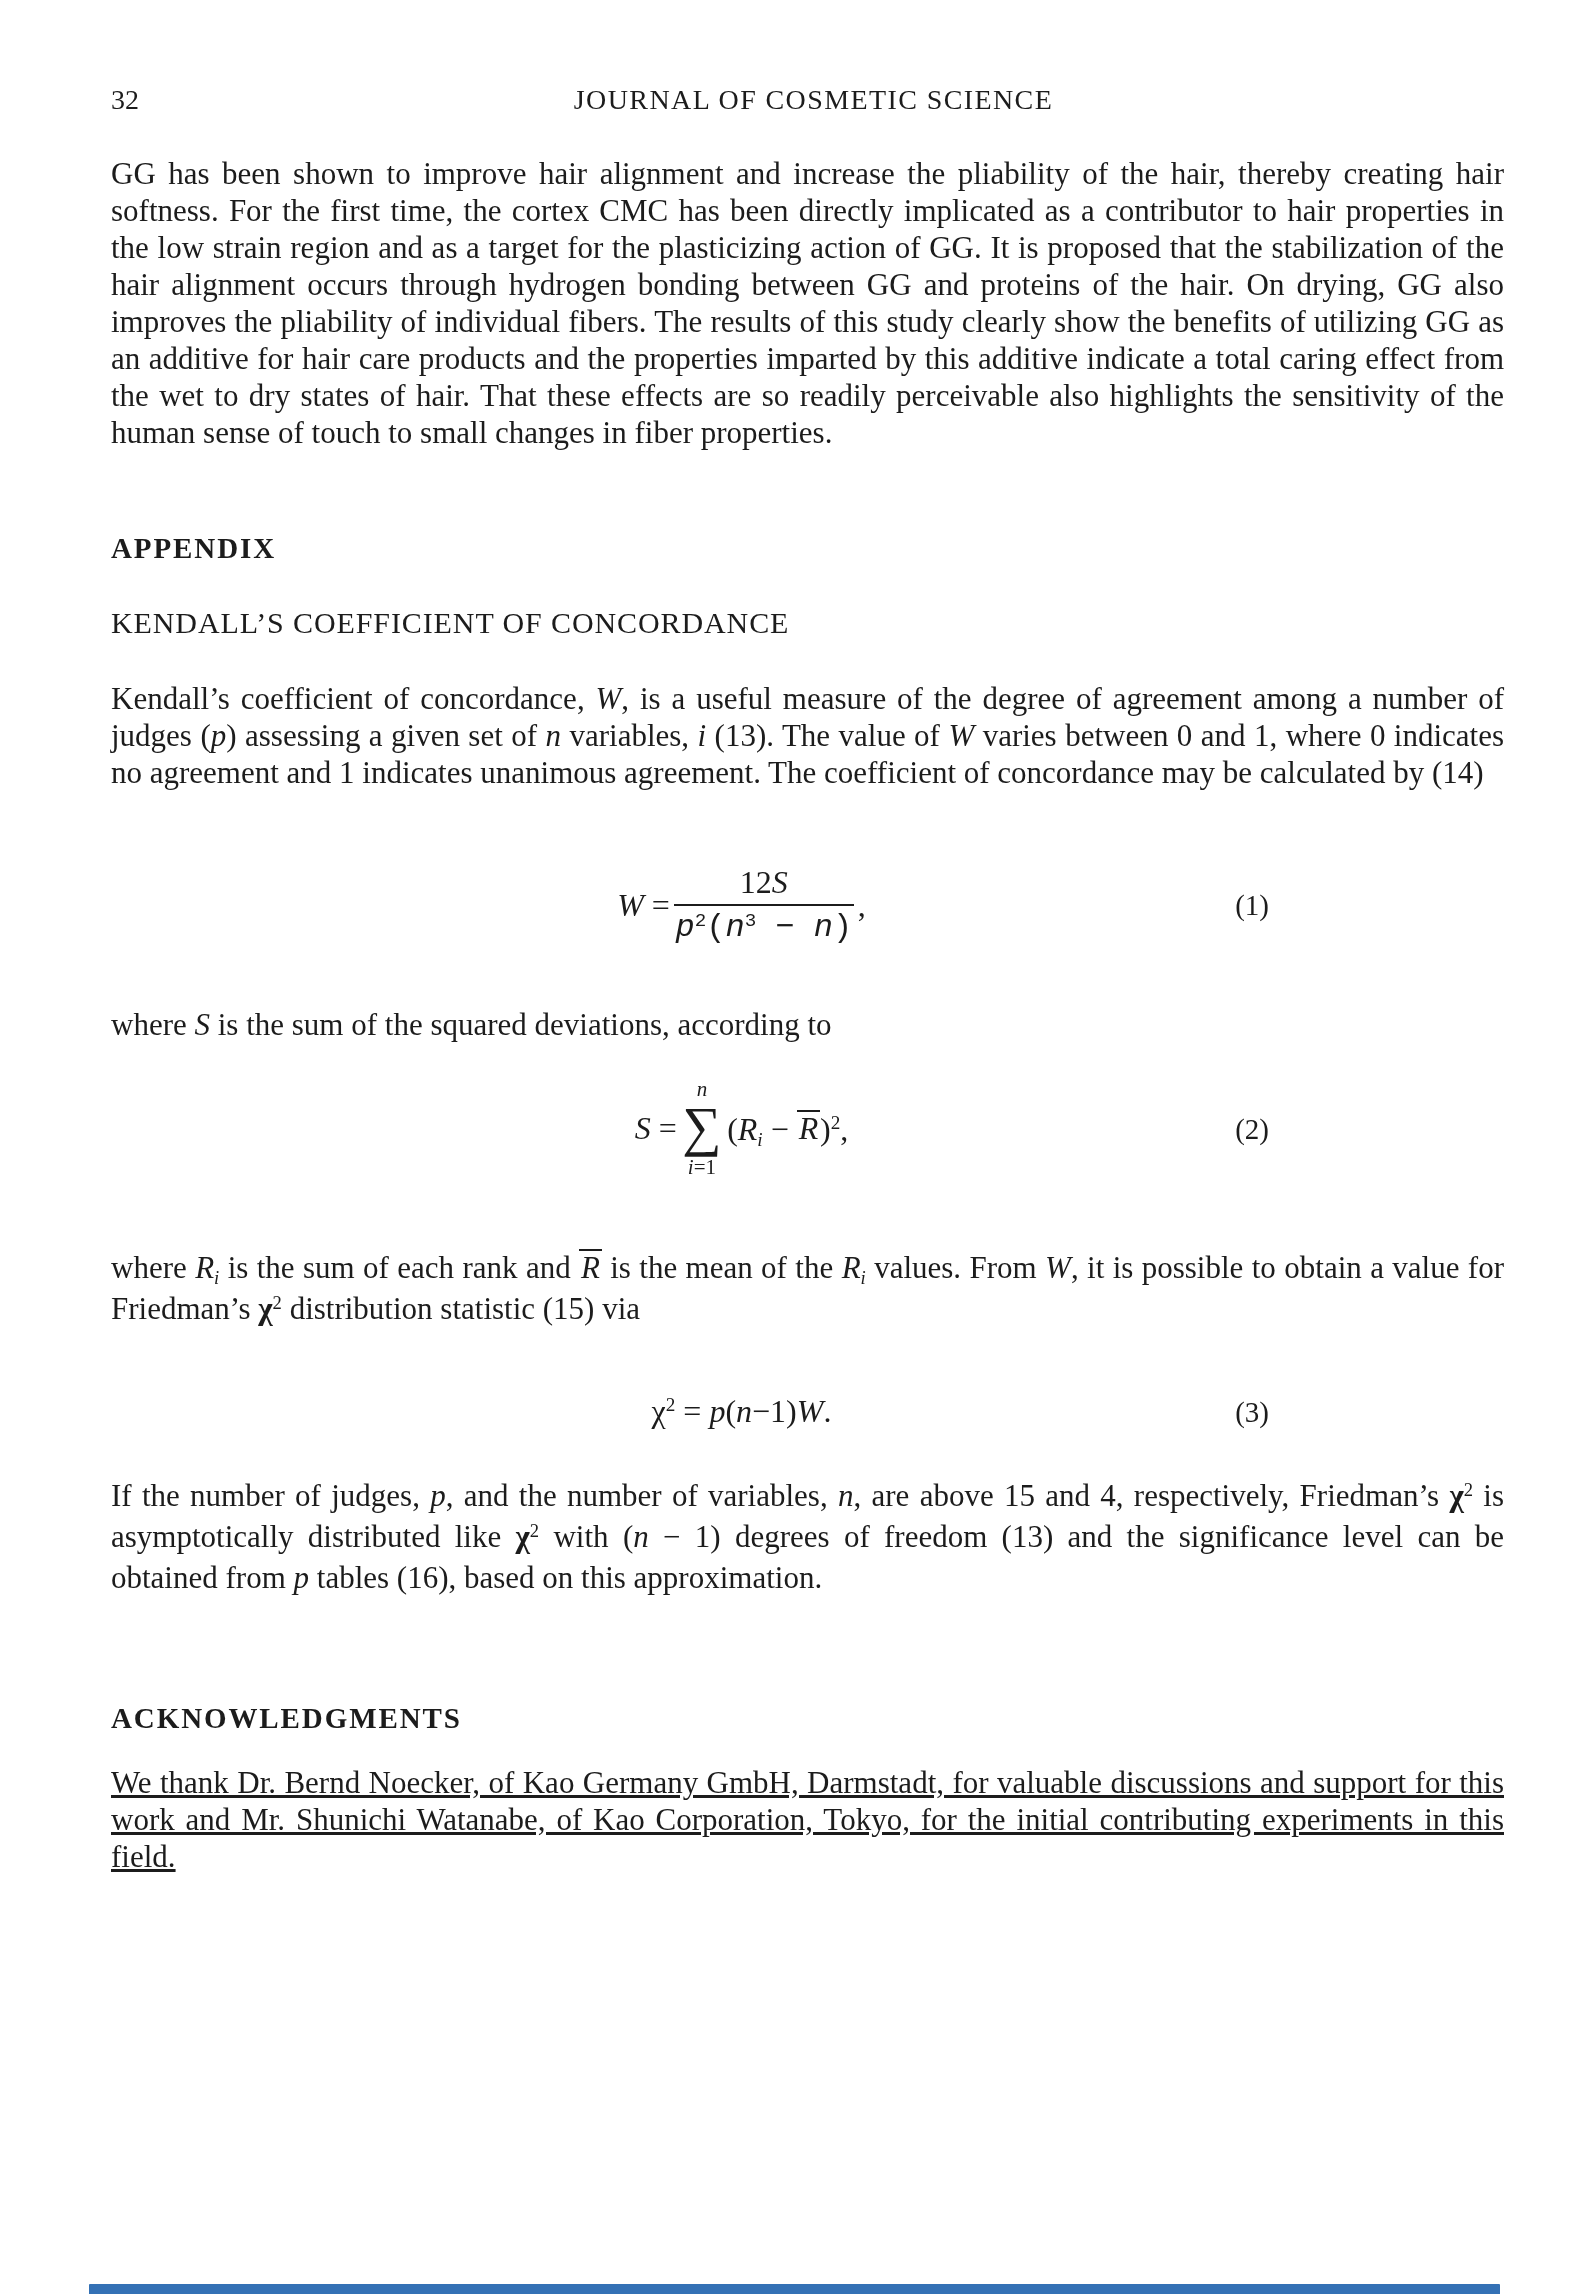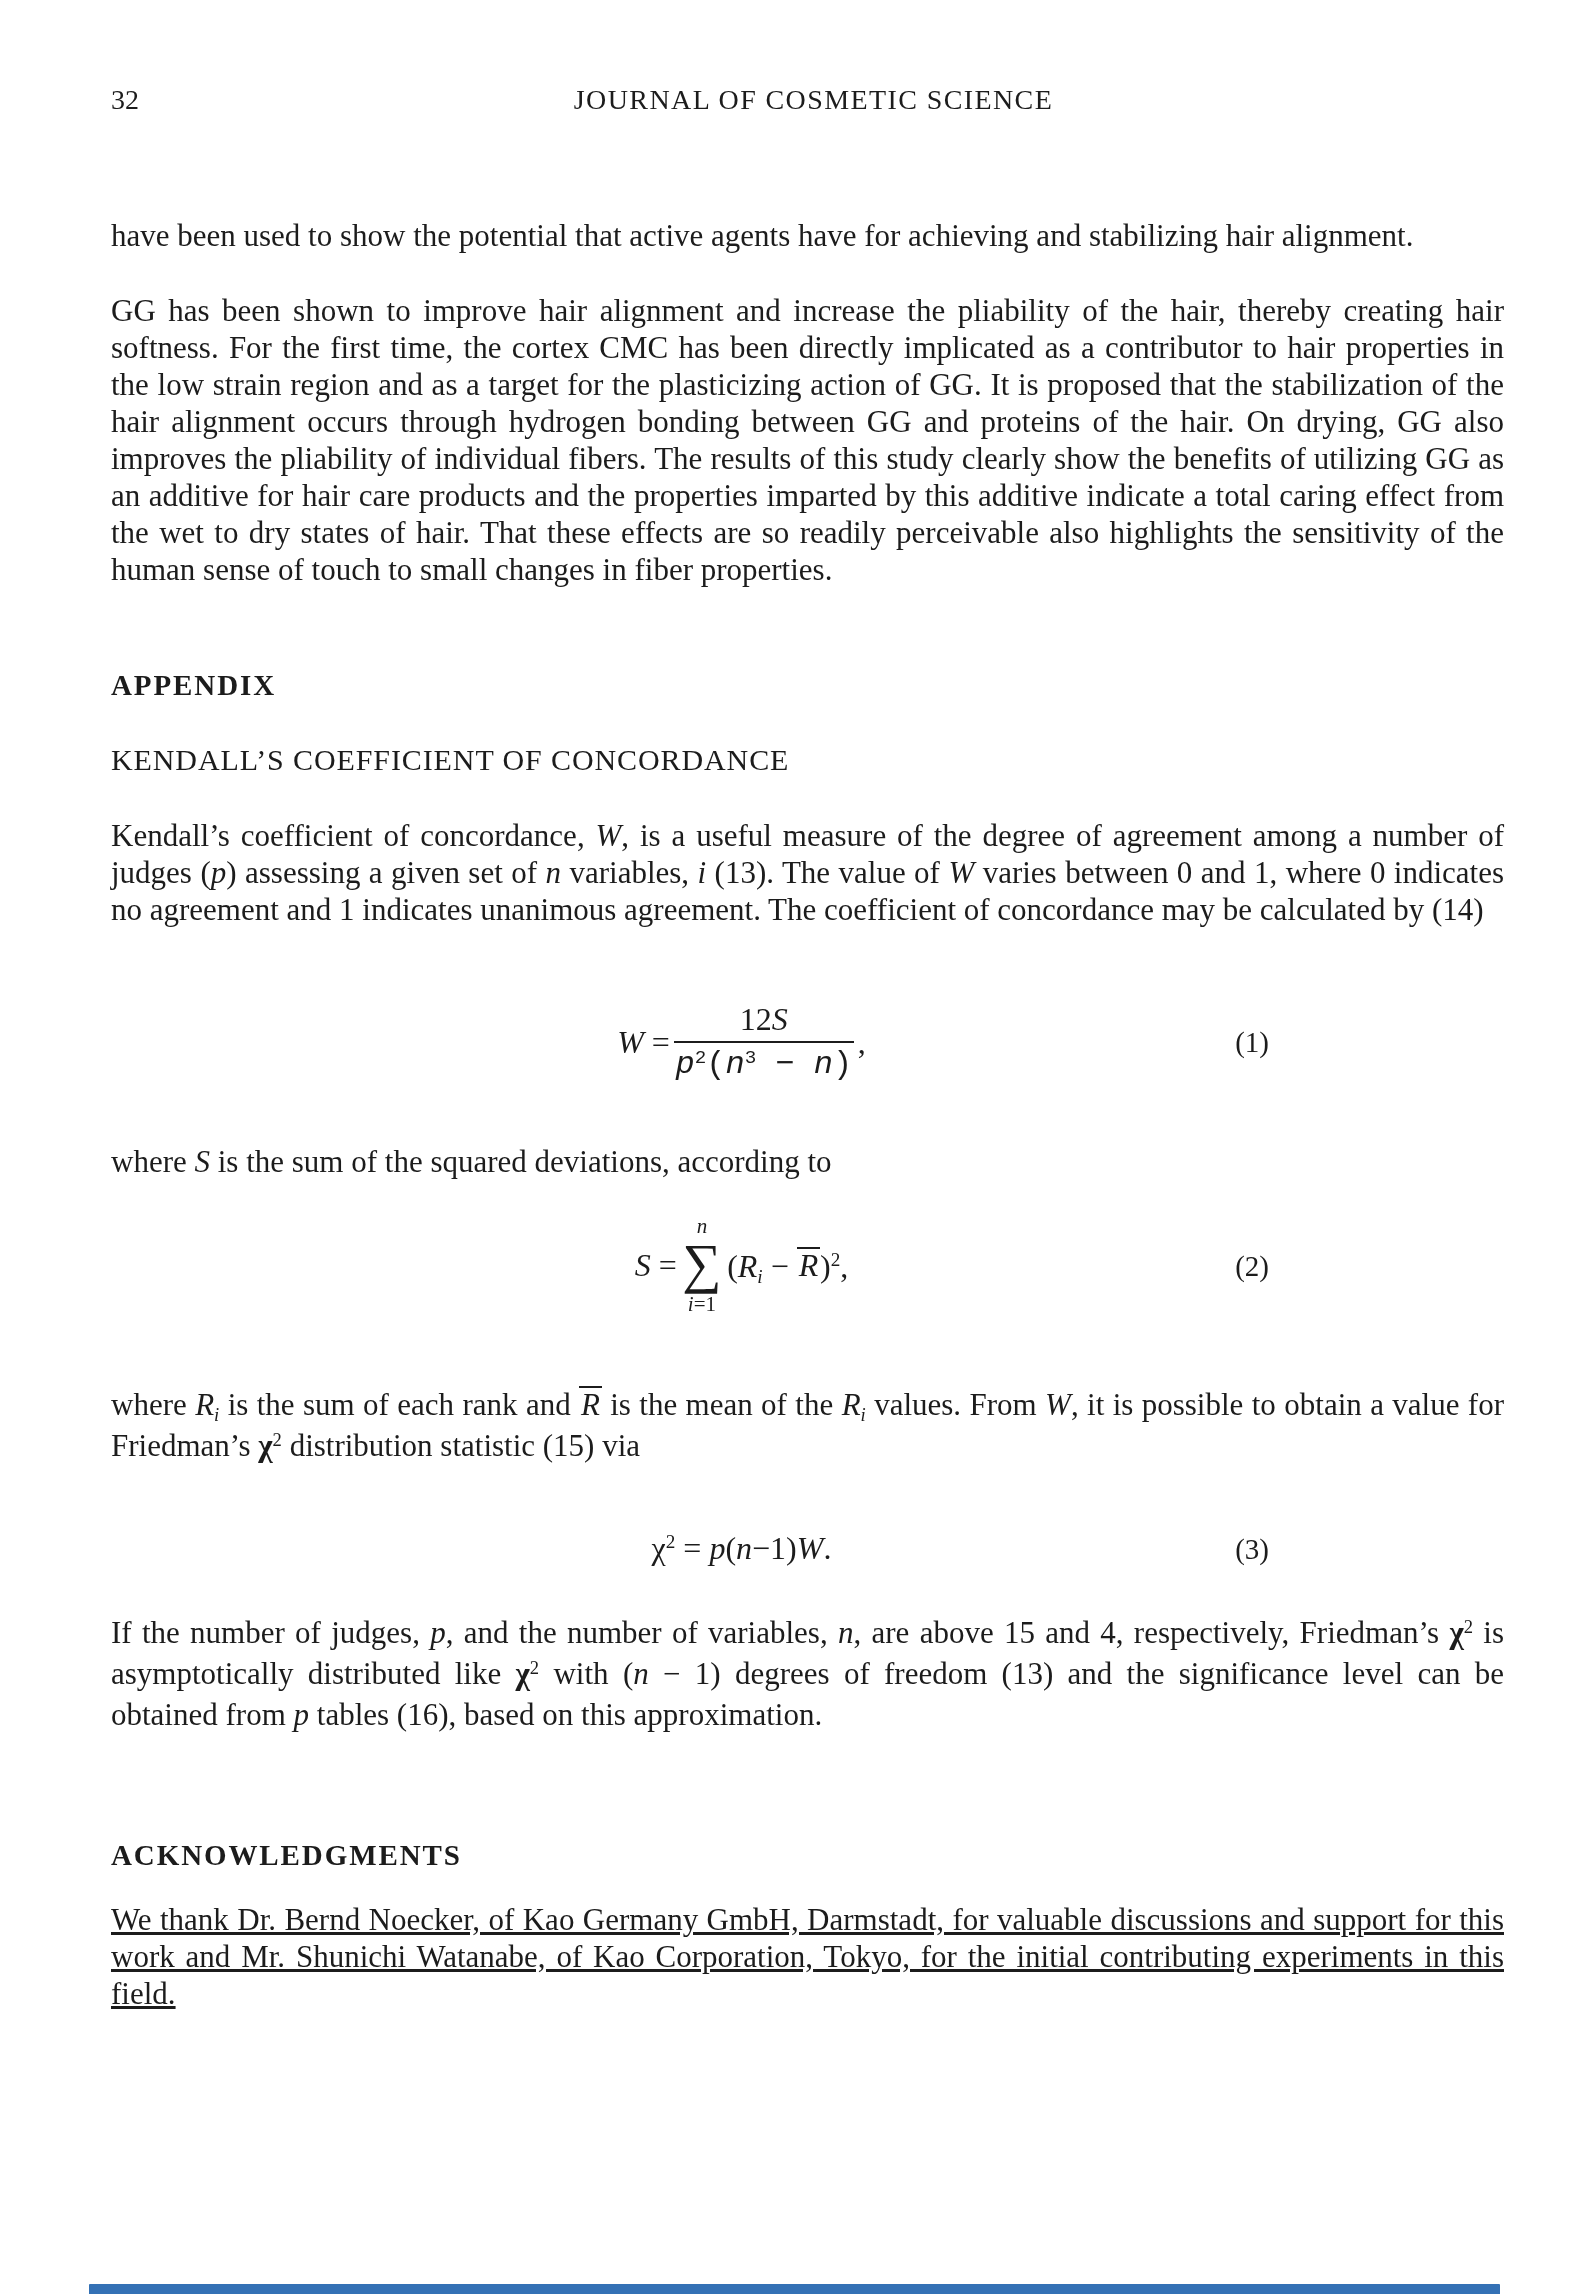--- a/index.html
+++ b/index.html
@@ -91,21 +91,20 @@
 <body>
 
 <div class="page">
   <div class="content">
 
     <div class="page-header">
       <span class="page-number">32</span>
       <span class="journal-title">JOURNAL OF COSMETIC SCIENCE</span>
     </div>
 
-    <p class="para p1">have been used to show the potential that active agents have for achieving and stabilizing hair alignment.</p>
 
     <p class="para p2">GG has been shown to improve hair alignment and increase the pliability of the hair, thereby creating hair softness. For the first time, the cortex CMC has been directly implicated as a contributor to hair properties in the low strain region and as a target for the plasticizing action of GG. It is proposed that the stabilization of the hair alignment occurs through hydrogen bonding between GG and proteins of the hair. On drying, GG also improves the pliability of individual fibers. The results of this study clearly show the benefits of utilizing GG as an additive for hair care products and the properties imparted by this additive indicate a total caring effect from the wet to dry states of hair. That these effects are so readily perceivable also highlights the sensitivity of the human sense of touch to small changes in fiber properties.</p>
 
     <h2 class="section-heading">APPENDIX</h2>
 
     <h3 class="sub-heading">KENDALL’S COEFFICIENT OF CONCORDANCE</h3>
 
     <p class="para p3"><span>Kendall’s coefficient of concordance, </span><span class="s-i">W</span><span>, is a useful measure of the degree of agreement among a number of judges (</span><span class="s-i">p</span><span>) assessing a given set of </span><span class="s-i">n</span><span> variables, </span><span class="s-i">i</span><span> (13). The value of </span><span class="s-i">W</span><span> varies between 0 and 1, where 0 indicates no agreement and 1 indicates unanimous agreement. The coefficient of concordance may be calculated by (14)</span></p>
 
     <div class="eq eq1">

